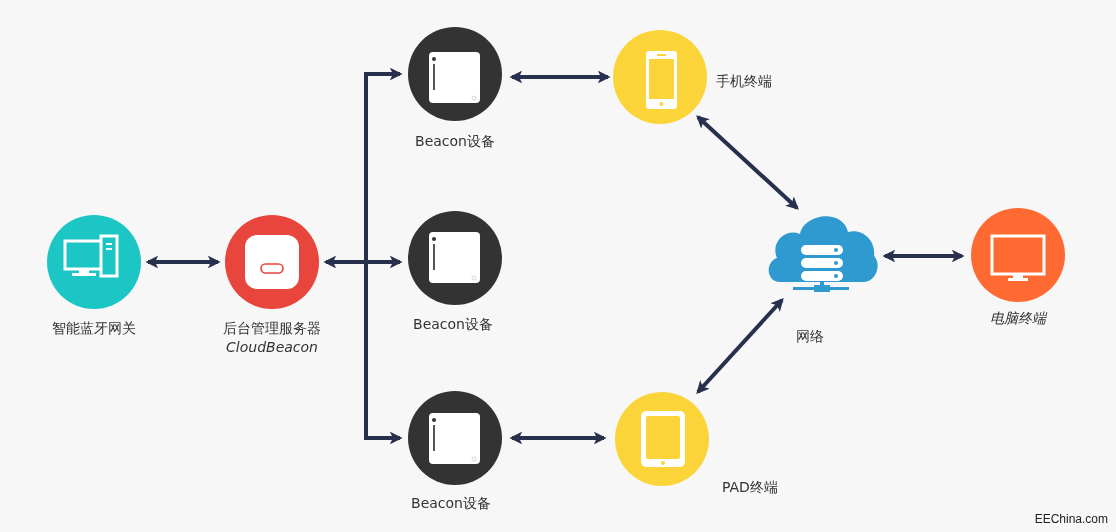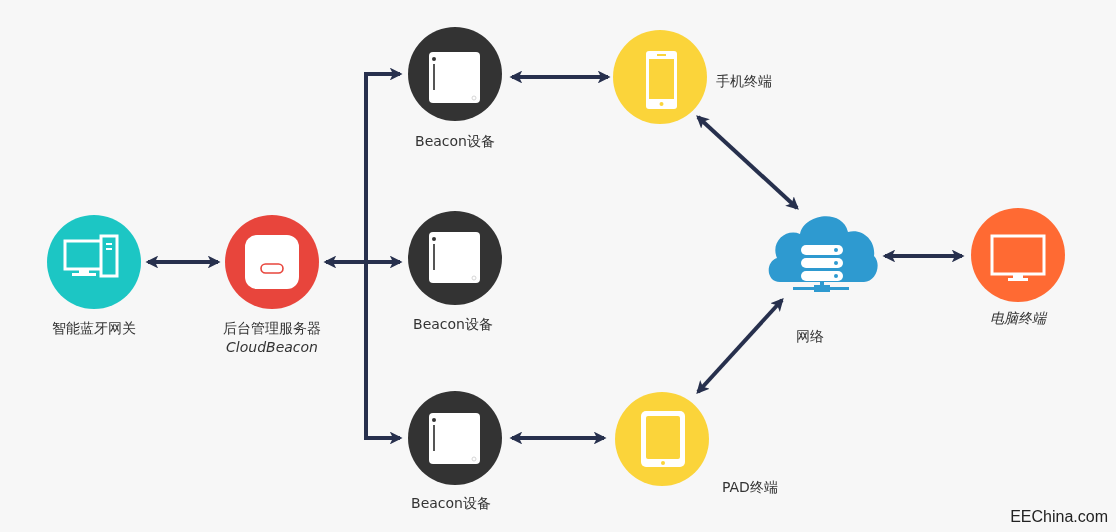--- a/index.html
+++ b/index.html
@@ -1,21 +1,21 @@
 <!DOCTYPE html>
 <html><head>
 <meta charset="utf-8">
 <style>
   html, body { margin: 0; padding: 0; }
   body { width: 1116px; height: 532px; background: #f7f7f7; position: relative; overflow: hidden;
          font-family: "DejaVu Sans", "Liberation Sans", sans-serif; }
   #diagram { position: absolute; left: 0; top: 0; width: 1116px; height: 532px; }
   .lbl { position: absolute; font-size: 14px; color: #333; white-space: nowrap; text-align: center; line-height: 19px; }
   .lbl.left { text-align: left; }
-  .watermark { position: absolute; right: 8px; bottom: 6px; font-size: 16px; color: #222;
+  .watermark { position: absolute; right: 8px; bottom: 6px; font-size: 12px; color: #222;
                font-family: "Liberation Sans", sans-serif; }
 </style>
 </head>
 <body>
 
 <svg id="diagram" viewBox="0 0 1116 532" xmlns="http://www.w3.org/2000/svg">
   <defs>
     <marker id="ah" viewBox="0 0 10 10" refX="8" refY="5" markerWidth="3.2" markerHeight="3.2" orient="auto-start-reverse">
       <path d="M0,0 L10,5 L0,10 L2.5,5 z" fill="#27304d"></path>
     </marker>

